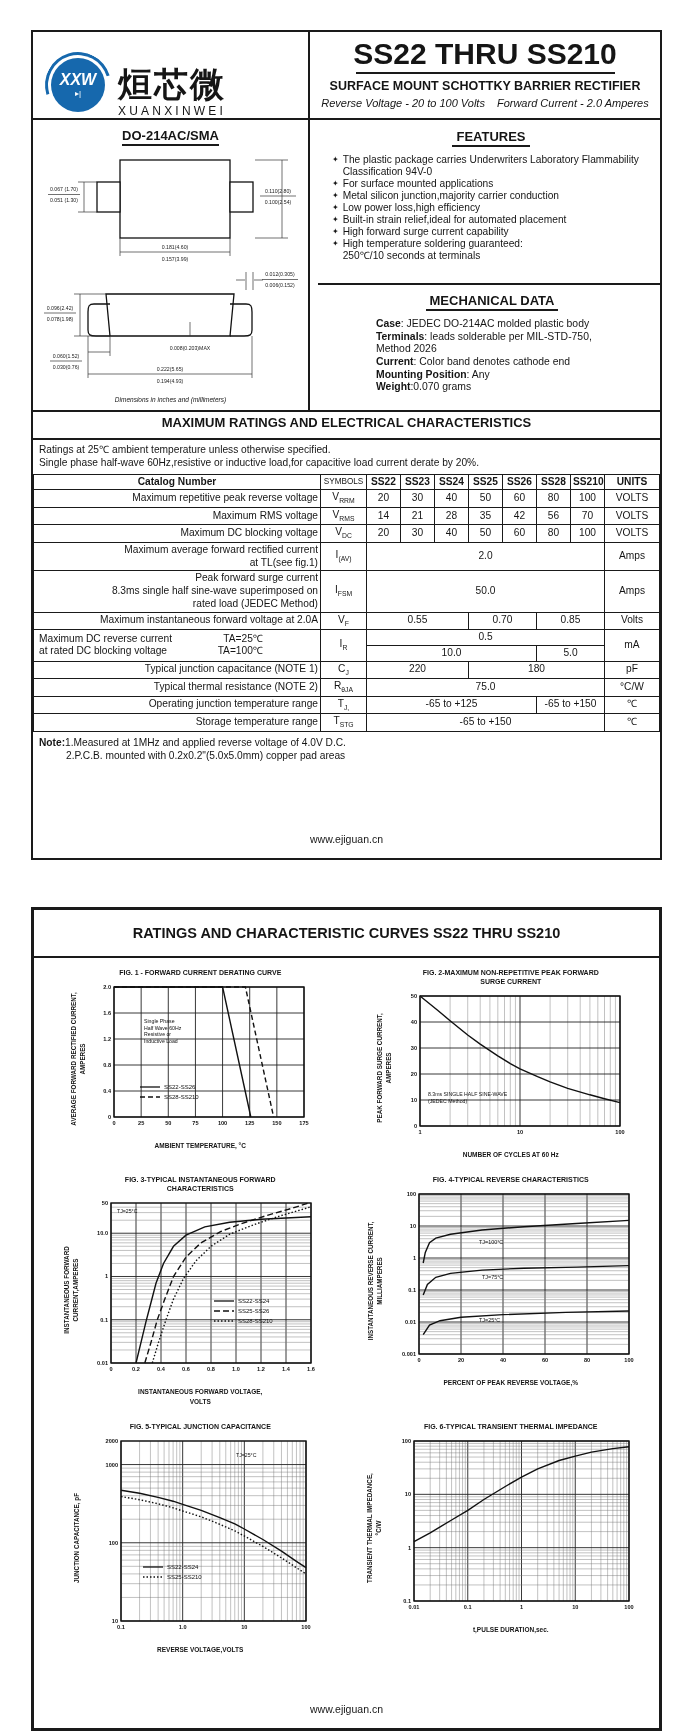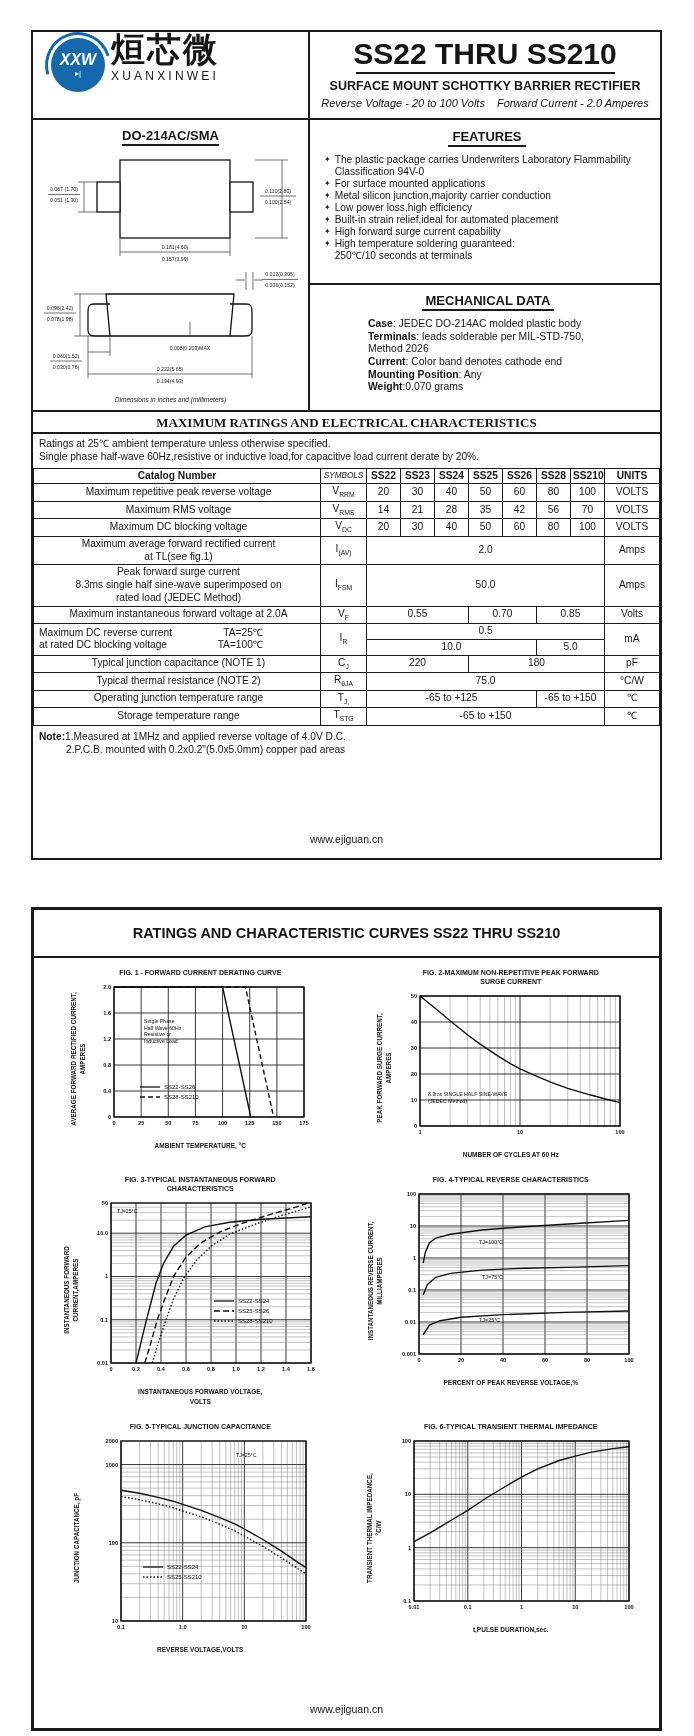--- a/index.html
+++ b/index.html
@@ -8,21 +8,21 @@
     background: #fff; color: #151515;
     font-family: "Liberation Sans", sans-serif;
   }
   svg { font-family: inherit; }
   .page { position: absolute; left: 31px; width: 631px; border: 2.5px solid #1a1a1a; background: #fff; }
   .page1 { top: 30px; height: 830px; }
   .page2 { top: 907px; height: 824px; border-width: 3px; }
 
   
   .p1-header { height: 88px; border-bottom: 2px solid #1a1a1a; display: flex; }
-  .p1-logo { width: 277px; border-right: 2px solid #1a1a1a; display: flex; align-items: flex-start; padding-left: 12px; }
+  .p1-logo { width: 277px; border-right: 2px solid #1a1a1a; display: flex; align-items: flex-end; gap: 7px; padding-left: 12px; }
   .logo-mark { position: relative; width: 66px; height: 66px; flex: none; }
   .logo-arc { position: absolute; inset: 0; border-radius: 50%; border: 3px solid transparent;
               border-top-color: #1668ad; border-left-color: #1668ad; transform: rotate(28deg); }
   .logo-circle { position: absolute; inset: 6px; border-radius: 50%; background: #1668ad; color: #fff;
                  display: flex; flex-direction: column; align-items: center; justify-content: center; }
   .logo-xxw { font-weight: bold; font-style: italic; font-size: 16px; line-height: 1; }
   .logo-diode { font-size: 8px; line-height: 1; margin-top: 2px; color: #fff; }
   .logo-cn { font-size: 34px; font-weight: bold; letter-spacing: 2px; line-height: 1.05; }
   .logo-en { font-size: 12px; letter-spacing: 3.2px; margin-top: 1px; }
   .p1-titlebox { flex: 1; text-align: center; padding-top: 5px; }
@@ -31,40 +31,40 @@
   .sub-title { font-size: 12.5px; font-weight: bold; }
   .tagline { display: flex; justify-content: center; gap: 12px; font-style: italic; font-size: 11px; margin-top: 4px; }
 
   
   .p1-content { display: flex; height: 292px; border-bottom: 2px solid #1a1a1a; }
   .p1-left { width: 277px; border-right: 2px solid #1a1a1a; text-align: center; padding-top: 6px; }
   .pkg-title { display: inline-block; font-size: 13px; font-weight: bold; border-bottom: 2px solid #1a1a1a; padding-bottom: 1px; }
   .pkg-caption { font-style: italic; font-size: 6.5px; margin-top: 2px; }
   .dim { font-size: 5.2px; fill: #222; }
   .dline { stroke: #333; stroke-width: 0.7; }
-  .p1-right { flex: 1; display: flex; flex-direction: column; }
+  .p1-right { flex: 1; display: flex; flex-direction: column; margin-left: 8px; }
   .features { height: 165px; border-bottom: 2px solid #1a1a1a; padding: 7px 10px 0 14px; }
   .box-title { text-align: center; margin-bottom: 7px; }
   .box-title span { display: inline-block; font-size: 13px; font-weight: bold; border-bottom: 2px solid #1a1a1a; padding: 0 4px 1px; }
   .feat-list { list-style: none; font-size: 10.2px; line-height: 1.18; }
   .feat-list li { display: flex; gap: 4px; }
   .feat-list .blt { flex: none; font-size: 8px; padding-top: 1px; }
   .feat-list .txt { white-space: pre-line; }
   .mech { flex: 1; padding: 6px 4px 0 10px; }
   .mech-lines { font-size: 10.4px; line-height: 1.22; padding-left: 48px; }
   .mech-lines b { font-weight: bold; }
 
   
-  .secbar { height: 22px; line-height: 21px; border-bottom: 2px solid #1a1a1a; text-align: center; font-weight: bold; font-size: 13px; font-family: Liberation Serif, serif; }
+  .secbar { height: 28px; line-height: 21px; border-bottom: 2px solid #1a1a1a; text-align: center; font-weight: bold; font-size: 13px; }
   .cond { padding: 3px 6px 4px; font-size: 10.2px; line-height: 1.3; }
   table.ratings { width: 100%; border-collapse: collapse; table-layout: fixed; font-size: 10.2px; }
   table.ratings td { border: 1.5px solid #1a1a1a; padding: 1px 2px; text-align: center; line-height: 1.25; }
-  table.ratings td.lbl { text-align: center; padding-left: 5px; }
+  table.ratings td.lbl { text-align: right; padding-left: 5px; }
   table.ratings .hdr td { font-weight: bold; }
-  table.ratings .symhdr { font-style: italic; font-weight: normal !important; font-size: 8.2px; }
+  table.ratings .symhdr { font-weight: normal !important; font-size: 8.2px; }
   table.ratings sub { font-size: 6.8px; }
   .lbl-split { display: flex; justify-content: space-between; padding-right: 55px; }
   .notes { font-size: 10.2px; padding: 4px 0 0 6px; line-height: 1.3; }
   .notes .n2 { padding-left: 27px; }
   .page-footer { position: absolute; bottom: 13px; left: 0; width: 100%; text-align: center; font-size: 10.5px; }
 
   
   .p2-header { height: 48px; border-bottom: 2.5px solid #1a1a1a; display: flex; align-items: center; justify-content: center;
                font-weight: bold; font-size: 14.5px; }
   .charts { display: grid; grid-template-columns: 1fr 1fr; padding: 10px 2px 0; row-gap: 16px; justify-items: center; }

